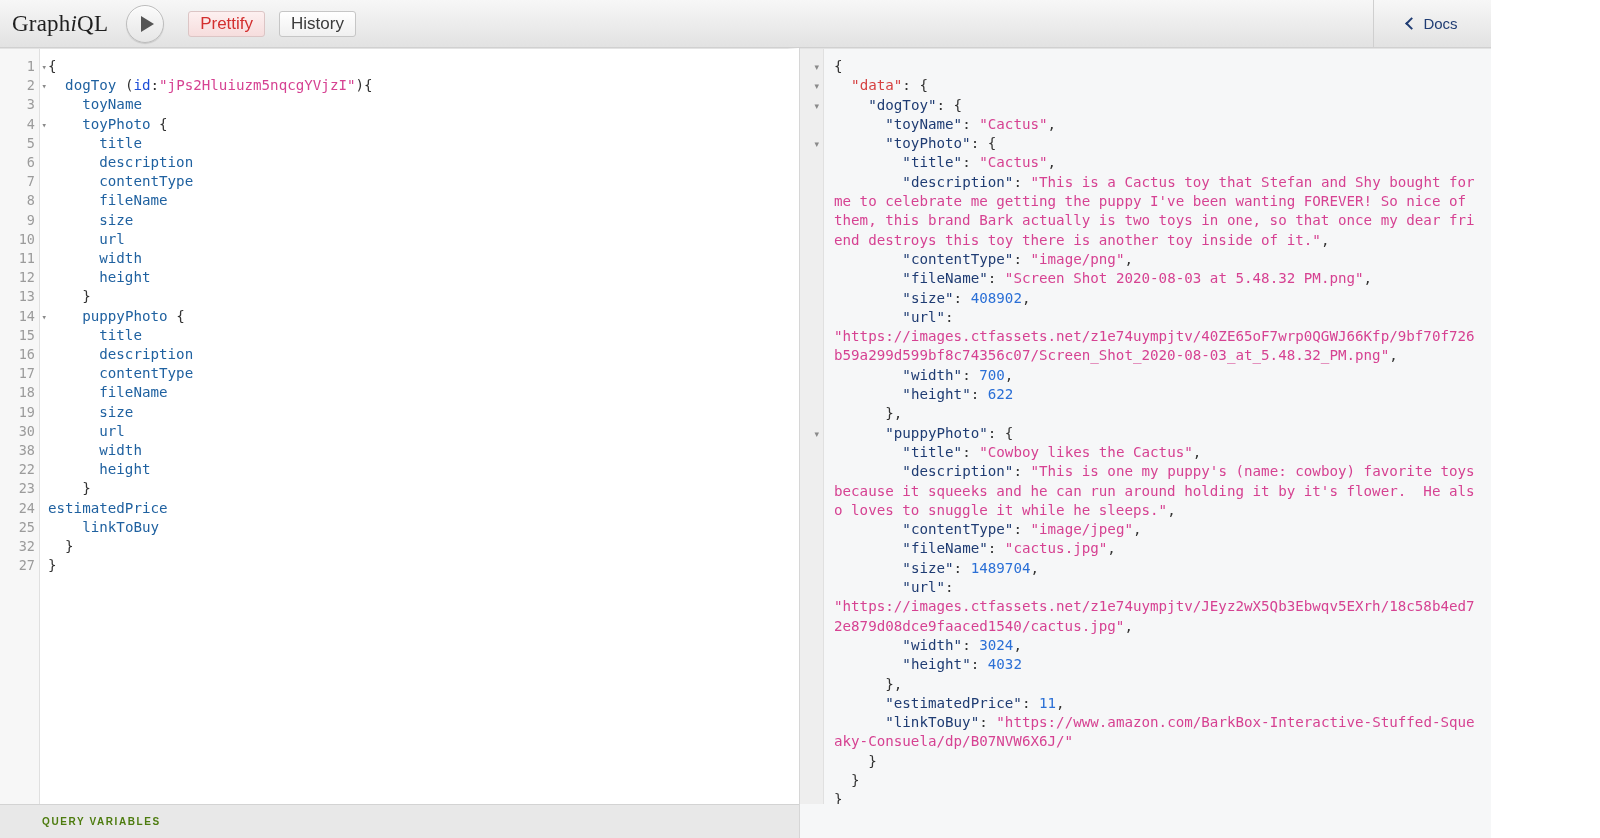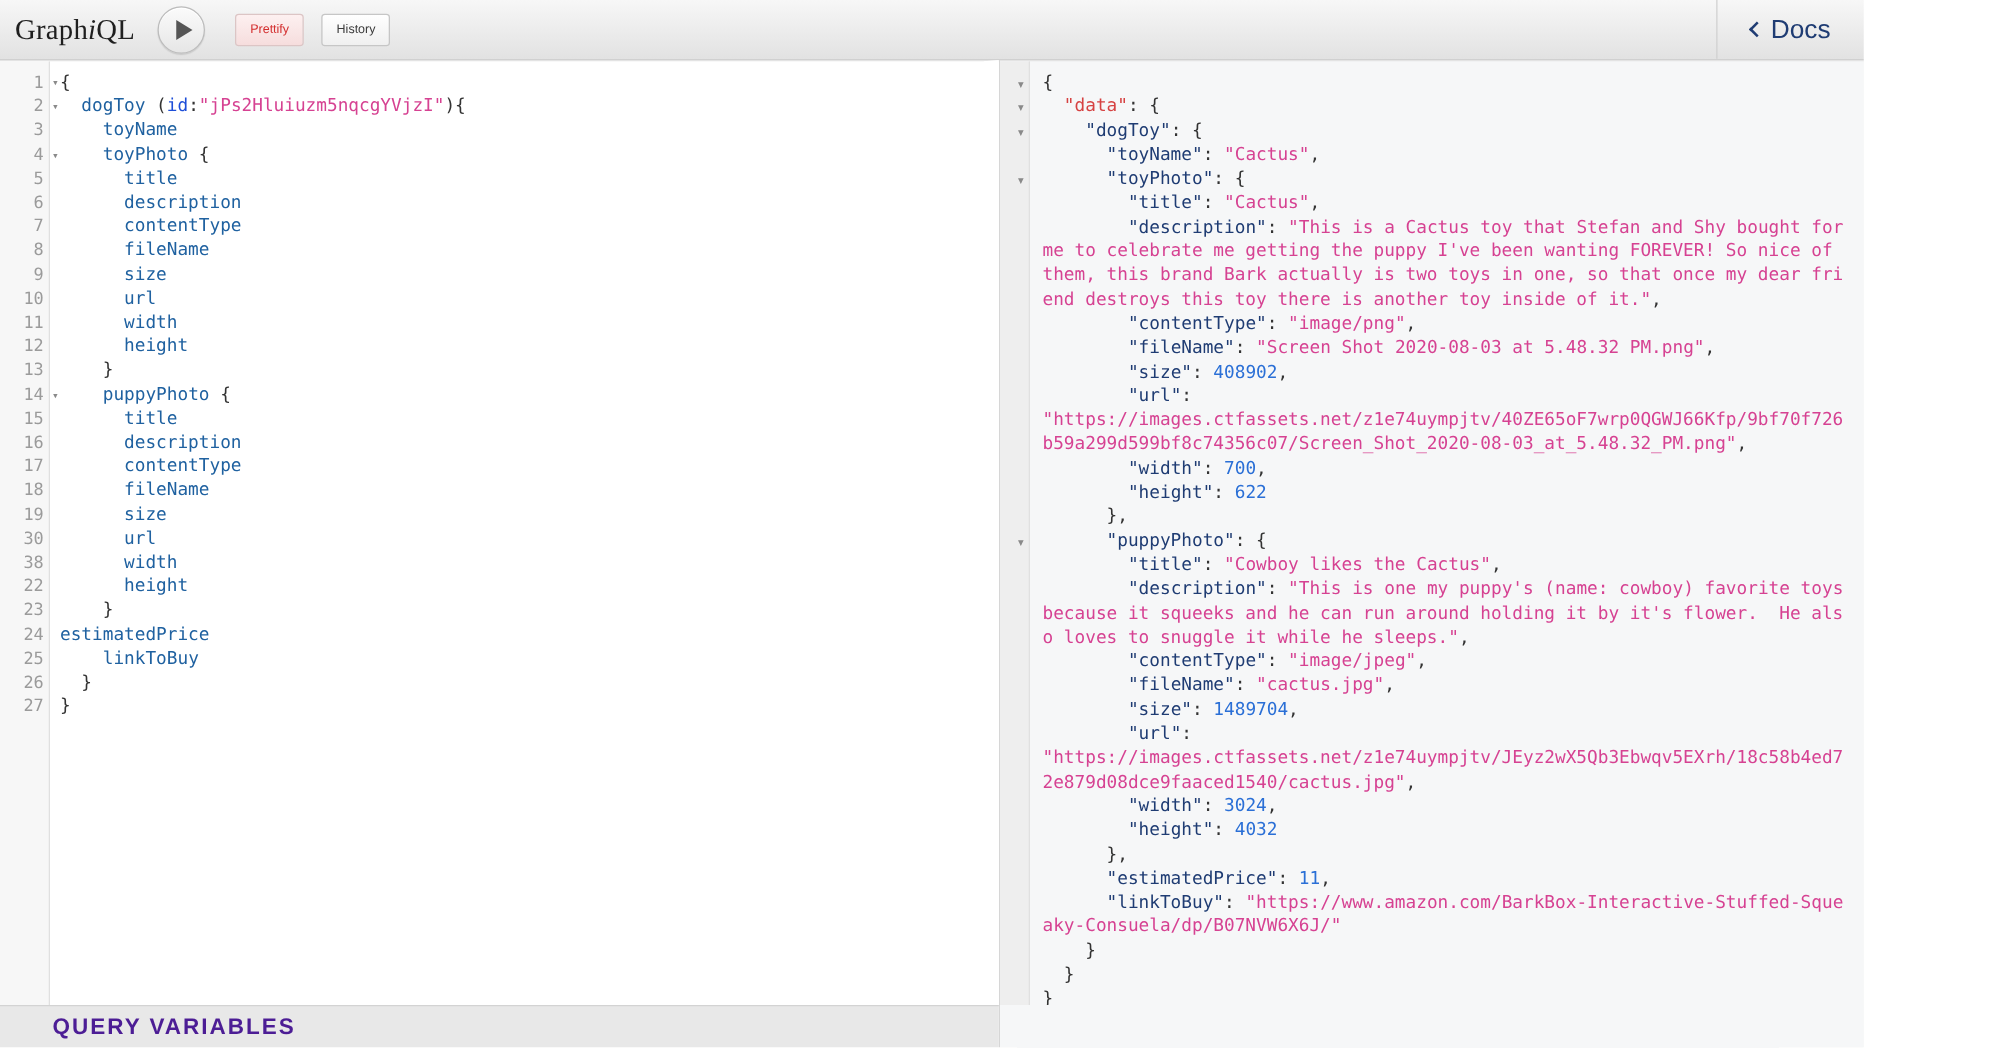--- a/index.html
+++ b/index.html
@@ -52,21 +52,21 @@
     margin-left: 4px;
   }
 
   .tbtn {
     height: 26px;
     padding: 0 11px;
     margin-left: 14px;
     border-radius: 3px;
     border: 1px solid #c6c6c6;
     background: linear-gradient(#ffffff, #f0f0f0);
-    font-size: 10px;
+    font-size: 17px;
     color: #3b3b3b;
     display: flex; align-items: center;
     cursor: pointer;
     white-space: nowrap;
   }
   .tbtn.prettify {
     color: #d32f2f;
     background: linear-gradient(#fdf0f0, #f6dddd);
     border-color: #dcc5c5;
     margin-left: 24px;
@@ -74,21 +74,21 @@
 
   .topbar-right {
     position: absolute;
     right: 0; top: 0; bottom: 0;
     width: 118px;
     border-left: 1px solid #cfcfcf;
     display: flex; align-items: center; justify-content: center;
     cursor: pointer;
   }
   .docs-label {
-    font-size: 21px;
+    font-size: 15px;
     color: #1f3c73;
     display: flex; align-items: center; gap: 7px;
   }
   .chev {
     display: inline-block;
     width: 9px; height: 9px;
     border-left: 2.2px solid #1f3c73;
     border-bottom: 2.2px solid #1f3c73;
     transform: rotate(45deg);
     margin-bottom: 1px;
@@ -217,24 +217,24 @@
   .varbar {
     flex: 0 0 auto;
     height: 34px;
     background: #e8e8e8;
     border-top: 1px solid #d3d3d3;
     display: flex;
     align-items: center;
     padding-left: 42px;
   }
   .varbar-title {
-    font-size: 18px;
+    font-size: 10px;
     font-weight: bold;
     letter-spacing: 1.6px;
-    color: #4c1d95;
+    color: #4d7c0f;
   }
   .pane-right .varbar-spacer {
     flex: 0 0 auto;
     height: 34px;
     background: #f6f7f8;
   }
 </style>
 </head>
 <body>
 
@@ -286,21 +286,21 @@
             <div class="ln">16</div>
             <div class="ln">17</div>
             <div class="ln">18</div>
             <div class="ln">19</div>
             <div class="ln">30</div>
             <div class="ln">38</div>
             <div class="ln">22</div>
             <div class="ln">23</div>
             <div class="ln">24</div>
             <div class="ln">25</div>
-            <div class="ln">26</div>
+            <div class="ln">32</div>
             <div class="ln">27</div>
           </div>
         <div class="code" id="query-code"><div class="line"><span class="q-punc">{</span></div><div class="line">  <span class="q-field">dogToy</span><span class="q-punc"> (</span><span class="q-arg">id</span><span class="q-punc">:</span><span class="q-str">"jPs2Hluiuzm5nqcgYVjzI"</span><span class="q-punc">){</span></div><div class="line">    <span class="q-field">toyName</span></div><div class="line">    <span class="q-field">toyPhoto</span><span class="q-punc"> {</span></div><div class="line">      <span class="q-field">title</span></div><div class="line">      <span class="q-field">description</span></div><div class="line">      <span class="q-field">contentType</span></div><div class="line">      <span class="q-field">fileName</span></div><div class="line">      <span class="q-field">size</span></div><div class="line">      <span class="q-field">url</span></div><div class="line">      <span class="q-field">width</span></div><div class="line">      <span class="q-field">height</span></div><div class="line">    <span class="q-punc">}</span></div><div class="line">    <span class="q-field">puppyPhoto</span><span class="q-punc"> {</span></div><div class="line">      <span class="q-field">title</span></div><div class="line">      <span class="q-field">description</span></div><div class="line">      <span class="q-field">contentType</span></div><div class="line">      <span class="q-field">fileName</span></div><div class="line">      <span class="q-field">size</span></div><div class="line">      <span class="q-field">url</span></div><div class="line">      <span class="q-field">width</span></div><div class="line">      <span class="q-field">height</span></div><div class="line">    <span class="q-punc">}</span></div><div class="line"><span class="q-field">estimatedPrice</span></div><div class="line">    <span class="q-field">linkToBuy</span></div><div class="line">  <span class="q-punc">}</span></div><div class="line"><span class="q-punc">}</span></div></div>
       </div>
       <div class="varbar">
         <span class="varbar-title">QUERY VARIABLES</span>
       </div>
     </div>
 
     <div class="pane-right">

